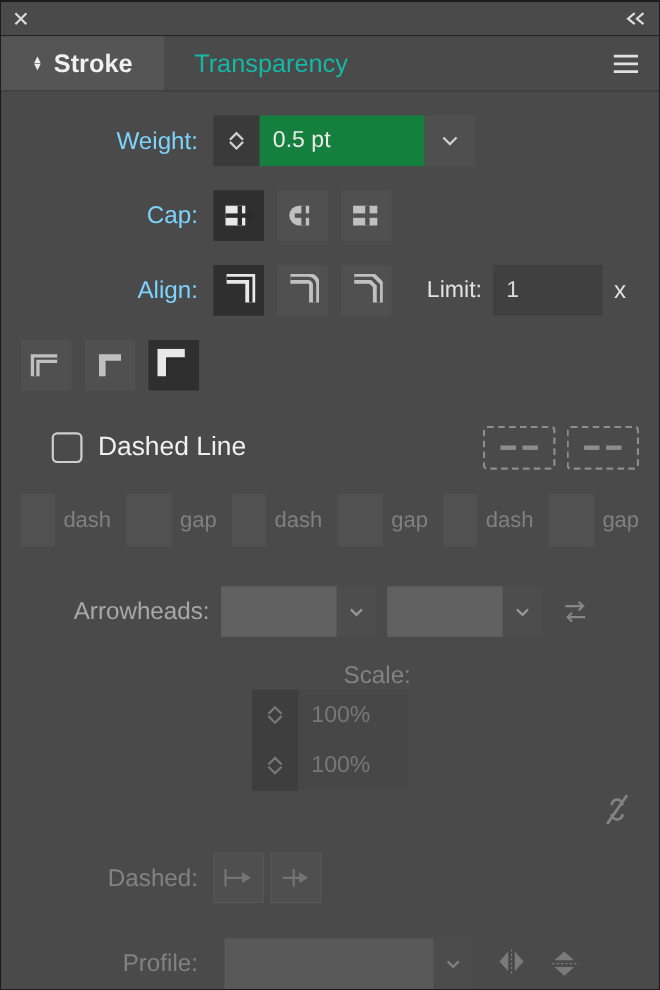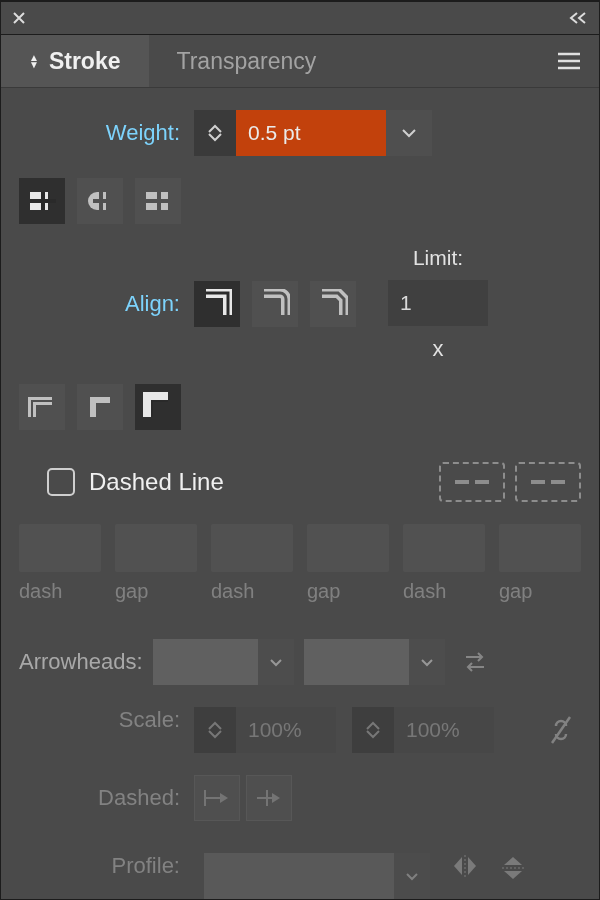--- a/index.html
+++ b/index.html
@@ -30,21 +30,21 @@
     .tabbar {
       height:60px;
       display:flex;
       align-items:stretch;
       background:#4a4a4a;
       border-bottom:1px solid #3a3a3a;
     }
     .tab {
       padding:0 28px;
       display:flex; align-items:center; gap:10px;
-      color:#a3a3a3;
+      color:#14b8a6;
       font-size:23px;
     }
     .tab.active {
       background:#555555;
       color:#f0f0f0;
       font-weight:600;
     }
     .tab .updown { display:flex; flex-direction:column; gap:0px; }
     .updown .arrow { line-height:7px; font-size:10px; color:#f0f0f0; }
     .tabbar .spacer { flex:1; }
@@ -65,42 +65,42 @@
     }
     .stepbtns {
       width:42px;
       background:#3a3a3a;
       display:flex; flex-direction:column; justify-content:center; align-items:center;
     }
     .stepbtns .ar { line-height:11px; color:#d0d0d0; }
     .stepbtns.dim .ar { color:#8a8a8a; }
     .numfield {
       width:150px; height:46px;
-      background:#c2410c;
+      background:#15803d;
       color:#eaeaea;
       display:flex; align-items:center;
       padding:0 12px;
     }
     .numfield.dim { color:#8a8a8a; background:#474747; }
     .dropbtn {
       width:46px; height:46px;
       background:#4f4f4f;
       display:flex; align-items:center; justify-content:center;
     }
     .dropbtn.tight { width:36px; }
     
     .iconbtn {
       width:46px; height:46px;
       display:flex; align-items:center; justify-content:center;
       margin-right:12px;
       background:#505050;
     }
     .iconbtn.sel { background:#2f2f2f; }
     .iconbtn svg { display:block; }
-    .limitwrap { display:flex; align-items:center; margin-left:20px; gap:10px;flex-direction:column; }
+    .limitwrap { display:flex; align-items:center; margin-left:20px; gap:10px; }
     .limitwrap span.lbl { color:#e2e2e2; }
     .limitfield {
       width:100px; height:46px; background:#404040;
       display:flex; align-items:center; padding:0 12px;
     }
     .x { font-size:22px; color:#e2e2e2; }
     
     .dashedrow { display:flex; align-items:center; gap:14px; }
     .checkbox {
       width:28px; height:28px;
@@ -112,49 +112,49 @@
     .dashmode {
       width:66px; height:40px;
       border:2px dashed #c4c4c4;
       border-radius:4px;
       display:flex; align-items:center; justify-content:center;
       gap:6px;
     }
     .dashmode .dseg { width:14px; height:4px; background:#c4c4c4; }
     
     .dashgrid { display:flex; gap:14px; opacity:.55; }
-    .dgcol { flex:1; display:flex; flex-direction:column; align-items:flex-start; gap:8px; }
+    .dgcol { flex:1; display:flex; align-items:center; gap:8px; }
     .dgcell { width:100%; height:48px; background:#585858; border-radius:2px; }
     .dglbl { color:#adadad; font-size:20px; }
     
-    .ahrow { display:flex; align-items:center; gap:10px; }
+    .ahrow { display:flex; align-items:center; gap:10px;margin-left:48px; }
     .ahlabel { color:#a8a8a8; font-size:22px; }
     .ahdrop {
       display:flex; align-items:stretch; height:46px; opacity:.7;
     }
     .ahfield {
       width:105px; background:#8a8a8a; opacity:.5;
     }
     .swapbtn {
       width:40px; height:46px; display:flex; align-items:center; justify-content:center;
       opacity:.55;
     }
     
-    .scalerow { display:flex; opacity:.7; }
+    .scalerow { display:flex; align-items:center; opacity:.7;flex-direction:column; }
     .linkbtn { width:40px; display:flex; align-items:center; justify-content:center; margin-left:auto; }
     
     .aabtn {
       width:46px; height:46px;
       background:#555555; border:1px solid #666666;
       display:flex; align-items:center; justify-content:center;
       margin-right:6px;
       opacity:.7;
     }
     
-    .profrow { display:flex; gap:10px; opacity:.7; }
+    .profrow { display:flex; align-items:center; gap:10px; opacity:.7; }
     .proffield { width:190px; height:46px; background:#8a8a8a; opacity:.5; }
     .profside { display:flex; gap:20px; margin-left:10px; }
     .profside svg { display:block; opacity:.8; }
   </style>
 </head>
 <body>
 
 <div class="panel">
 
   <div class="titlebar">
@@ -205,20 +205,21 @@
         <div class="numfield">0.5 pt</div>
         <div class="dropbtn">
           <svg width="16" height="10">
               <path d="M2 2 L8 8 L14 2" stroke="#d0d0d0" stroke-width="2" fill="none"></path>
             </svg>
         </div>
       </div>
     </div>
 
     <div class="row">
+      <div class="label">Cap:</div>
       <div class="iconbtn sel">
         <svg width="30" height="30" viewBox="0 0 30 30">
           <rect x="3" y="6" width="18" height="18" fill="#e8e8e8"></rect>
           <rect x="3" y="13" width="26" height="4" fill="#2a2a2a"></rect>
           <rect x="14" y="6" width="4" height="18" fill="#2a2a2a"></rect>
         </svg>
       </div>
       <div class="iconbtn">
         <svg width="30" height="30" viewBox="0 0 30 30">
           <path d="M21 6 H12 A9 9 0 0 0 12 24 H21 Z" fill="#c0c0c0"></path>

